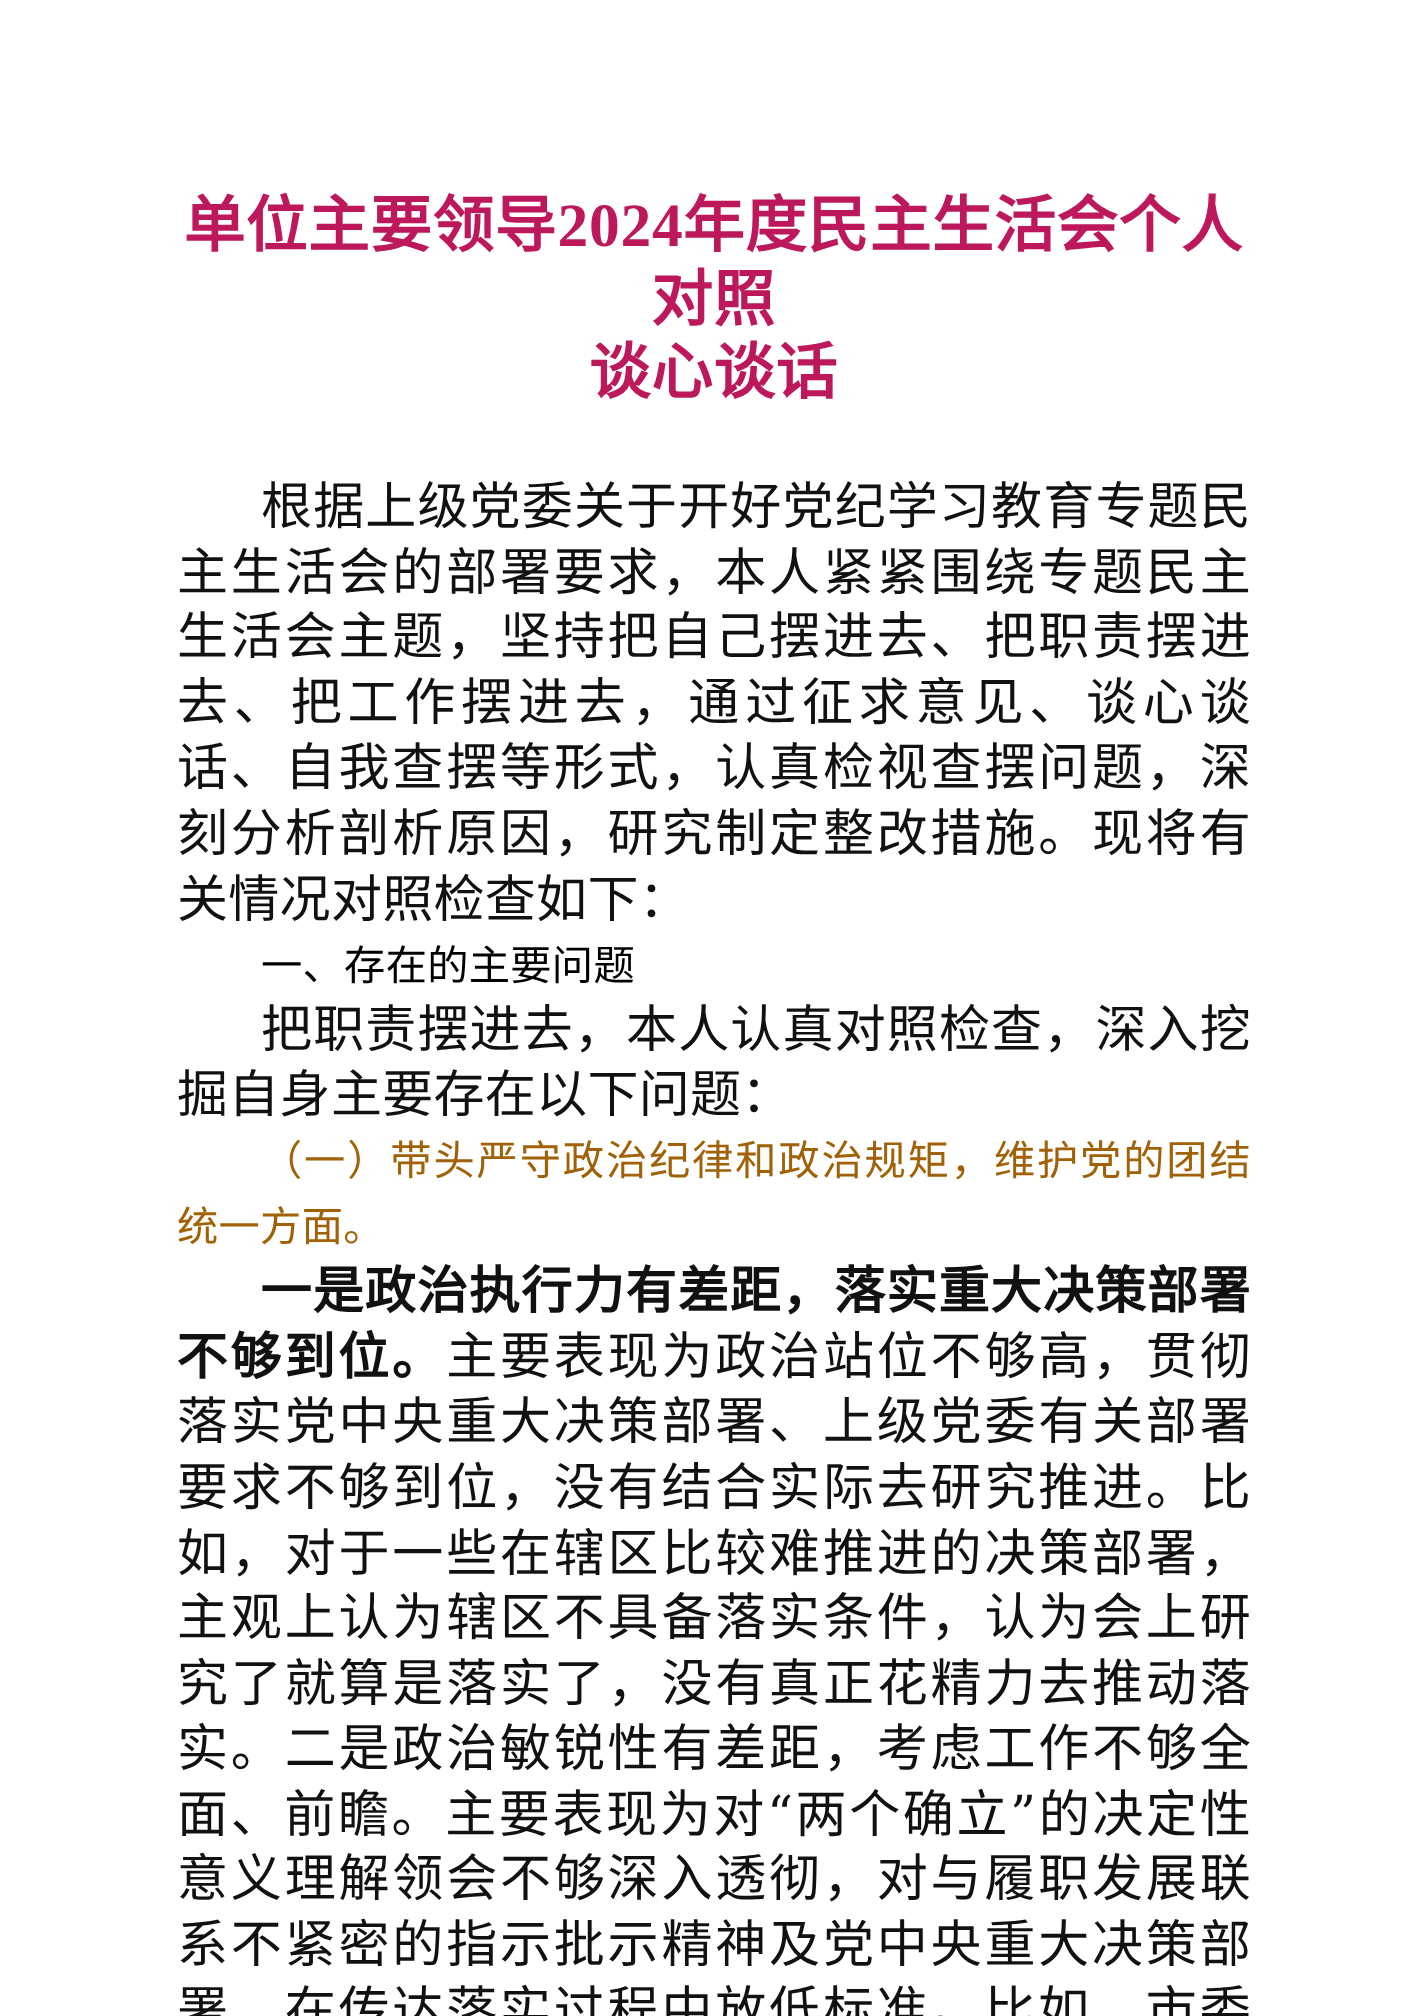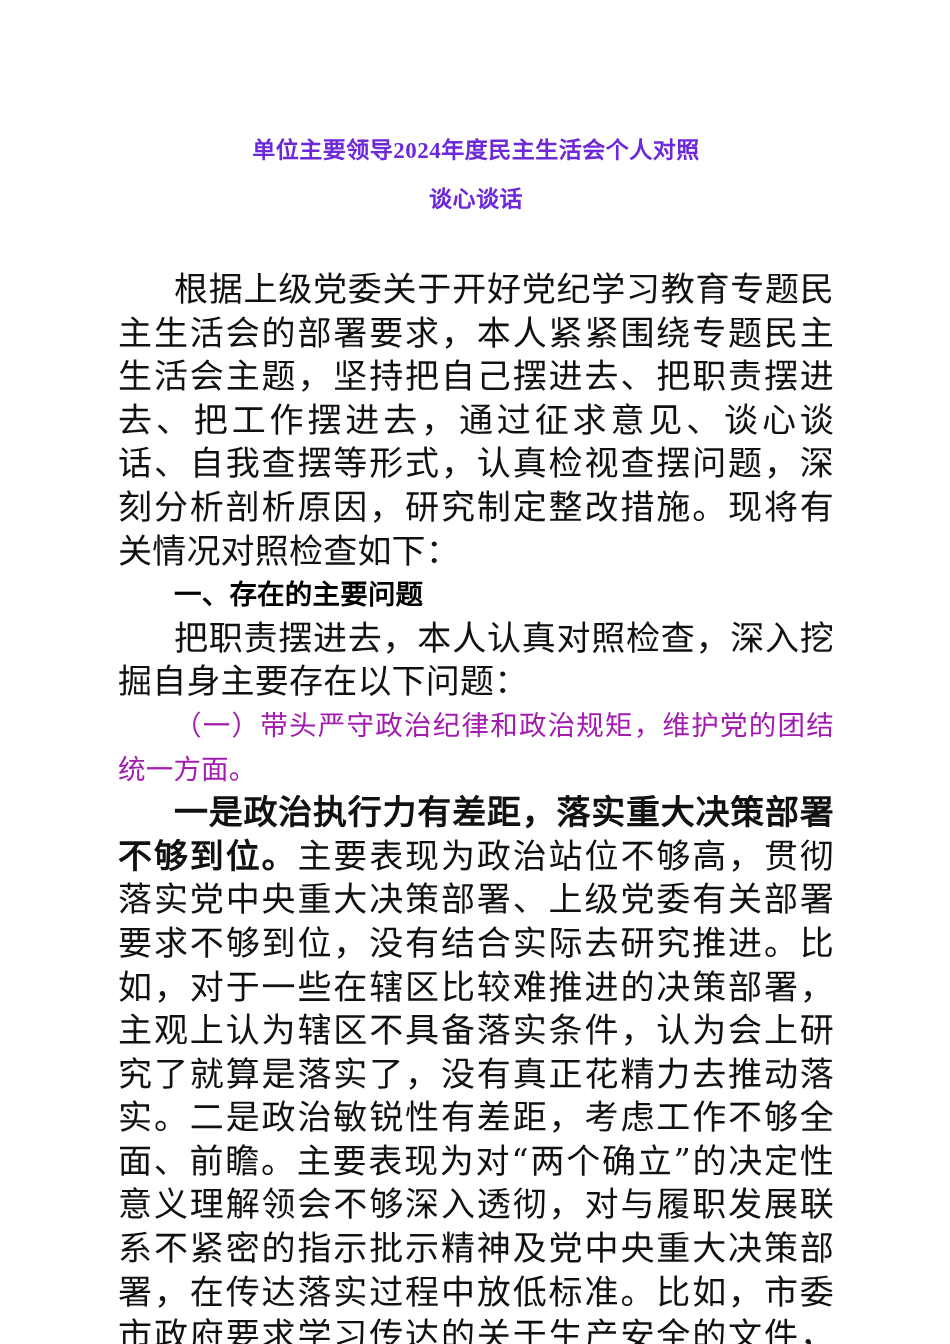--- a/index.html
+++ b/index.html
@@ -27,25 +27,25 @@
     top: 0;
     width: 716px;
   }
 
   
   .doc-title {
     margin: 0;
     padding-top: 126px;
     font-family: "Liberation Serif", "DejaVu Serif", serif;
     font-weight: bold;
-    font-size: 23px;
+    font-size: 41px;
     line-height: 49px;
     text-align: center;
     letter-spacing: 0.5px;
-    color: #6d28d9;
+    color: #be185d;
   }
 
   
   .title-gap { height: 44px; }
 
   
   .para {
     margin: 0;
     font-family: "DejaVu Serif", "Liberation Serif", serif;
     font-size: 34px;
@@ -60,39 +60,39 @@
 
   .para b,
   .para .bold {
     font-weight: bold;
   }
 
   
   .h1-line {
     margin: 0;
     font-family: "Liberation Sans", "DejaVu Sans", sans-serif;
-    font-weight: bold;
+    font-weight: normal;
     font-size: 27.5px;
     line-height: 43.6px;
     text-indent: 56px;
     letter-spacing: 0.2px;
     color: #000000;
   }
 
   
   .h2-line {
     margin: 0;
     font-family: "DejaVu Serif", "Liberation Serif", serif;
     font-size: 27.5px;
     line-height: 43.6px;
     text-align: justify;
     text-justify: inter-ideograph;
     text-indent: 56px;
     letter-spacing: 0.2px;
-    color: #a21caf;
+    color: #a16207;
     word-break: break-all;
   }
 
   .clipped { }
 </style>
 </head>
 <body>
 
 <div class="page">
   <div class="content">

